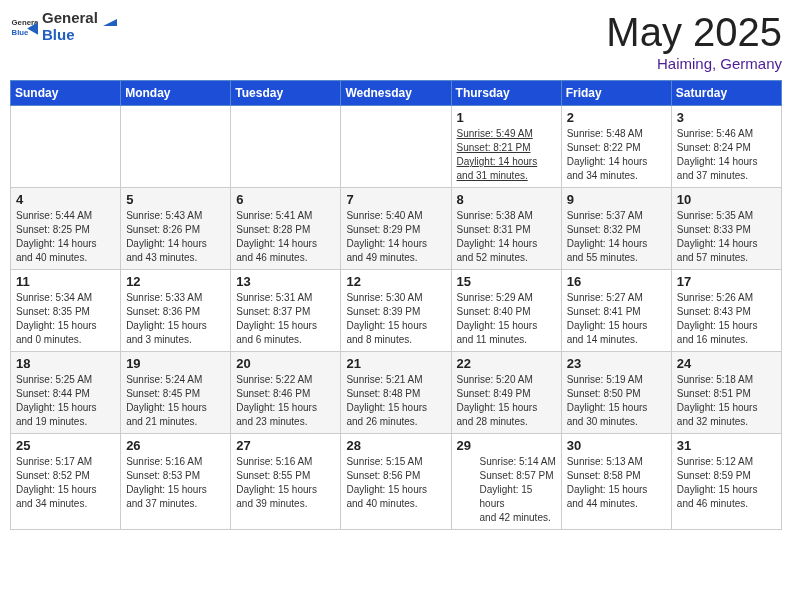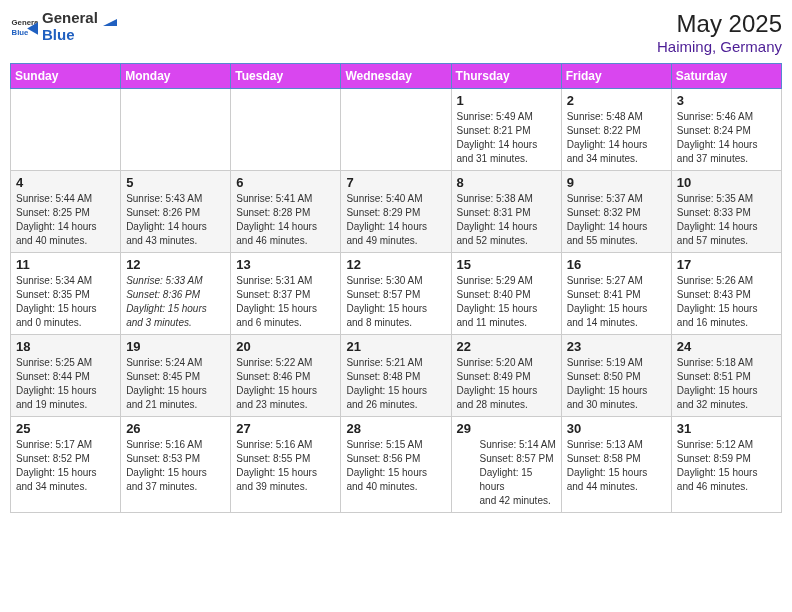--- a/index.html
+++ b/index.html
@@ -22,35 +22,35 @@
       gap: 4px;
     }
     .logo-icon {
       width: 28px;
       height: 28px;
     }
     .title-area {
       text-align: right;
     }
     .month-title {
-      font-size: 24px;
+      font-size: 40px;
       color: #222;
       font-weight: normal;
     }
     .subtitle {
       font-size: 15px;
       color: #4c1d95;
     }
     table {
       width: 100%;
       border-collapse: collapse;
       table-layout: fixed;
     }
     thead tr th {
-      background-color: #d946ef;
+      background-color: #1d4ed8;
       color: #fff;
       font-size: 12px;
       font-weight: bold;
       padding: 5px 4px;
       text-align: left;
       border: 1px solid #5588d0;
     }
     tbody tr td {
       vertical-align: top;
       border: 1px solid #ccc;
@@ -118,21 +118,21 @@
     </tr>
   </thead>
   <tbody id="calendar-body">
   <tr>
         <td class="empty-cell"></td>
         <td class="empty-cell"></td>
         <td class="empty-cell"></td>
         <td class="empty-cell"></td>
         <td>
           <div class="day-number">1</div>
-          <div class="day-info" style="white-space: pre-line;">Sunrise: 5:49 AM
+          <div class="day-info" style="white-space: pre-line; text-decoration: underline;">Sunrise: 5:49 AM
 Sunset: 8:21 PM
 Daylight: 14 hours
 and 31 minutes.</div>
         </td>
         <td>
           <div class="day-number">2</div>
           <div class="day-info" style="white-space: pre-line;">Sunrise: 5:48 AM
 Sunset: 8:22 PM
 Daylight: 14 hours
 and 34 minutes.</div>
@@ -199,36 +199,36 @@
       <tr>
         <td>
           <div class="day-number">11</div>
           <div class="day-info" style="white-space: pre-line;">Sunrise: 5:34 AM
 Sunset: 8:35 PM
 Daylight: 15 hours
 and 0 minutes.</div>
         </td>
         <td>
           <div class="day-number">12</div>
-          <div class="day-info" style="white-space: pre-line; font-style: italic;">Sunrise: 5:33 AM
+          <div class="day-info" style="white-space: pre-line;">Sunrise: 5:33 AM
 Sunset: 8:36 PM
 Daylight: 15 hours
 and 3 minutes.</div>
         </td>
         <td>
           <div class="day-number">13</div>
           <div class="day-info" style="white-space: pre-line;">Sunrise: 5:31 AM
 Sunset: 8:37 PM
 Daylight: 15 hours
 and 6 minutes.</div>
         </td>
         <td>
           <div class="day-number">12</div>
           <div class="day-info" style="white-space: pre-line;">Sunrise: 5:30 AM
-Sunset: 8:57 PM
+Sunset: 8:39 PM
 Daylight: 15 hours
 and 8 minutes.</div>
         </td>
         <td>
           <div class="day-number">15</div>
           <div class="day-info" style="white-space: pre-line;">Sunrise: 5:29 AM
 Sunset: 8:40 PM
 Daylight: 15 hours
 and 11 minutes.</div>
         </td>

